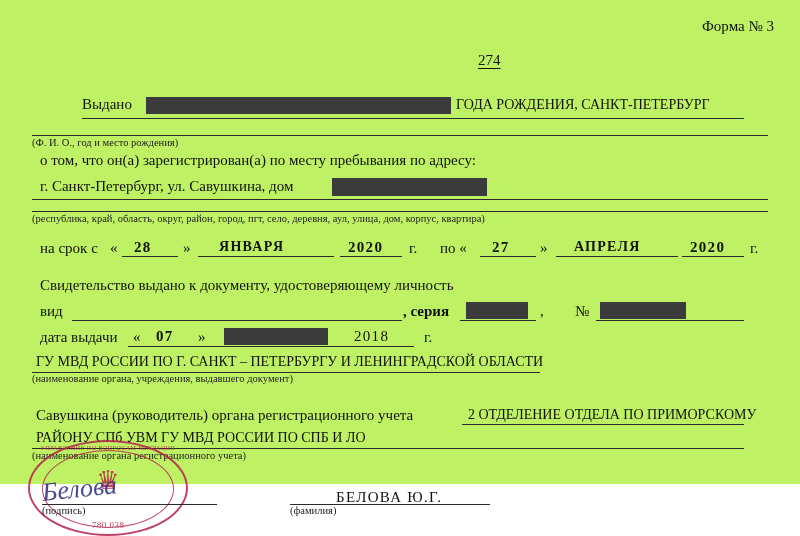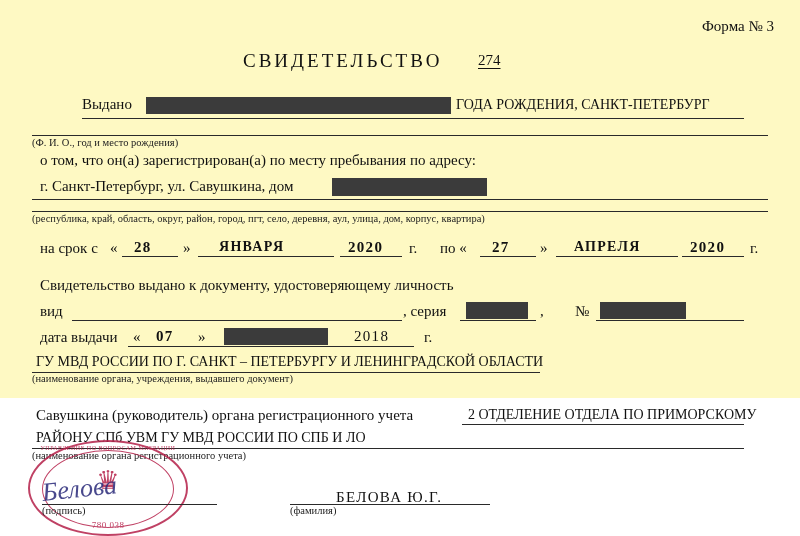--- a/index.html
+++ b/index.html
@@ -11,22 +11,22 @@
     width: 800px;
     height: 536px;
     font-family: "Liberation Serif", serif;
     color: #111111;
     position: relative;
     overflow: hidden;
   }
   .page {
     position: relative;
     width: 800px;
-    height: 398px;
-    background: #fef9c3;
+    height: 484px;
+    background: #bef264;
   }
   
   .abs { position: absolute; }
   .form-no {
     top: 18px; right: 26px;
     font-size: 15px;
     font-family: "Liberation Serif", serif;
   }
   .title {
     top: 50px; left: 243px;
@@ -106,21 +106,20 @@
     opacity: .85;
   }
 </style>
 </head>
 <body>
 
 <div class="page">
 
   <div class="abs form-no">Форма № 3</div>
 
-  <div class="abs title">СВИДЕТЕЛЬСТВО</div>
   <div class="abs title-num">274</div>
 
   <div class="abs lbl" style="top:96px; left:82px;">Выдано</div>
   <div class="abs redact" style="top:97px; left:146px; width:305px; height:17px;"></div>
   <div class="abs lbl" style="top:97px; left:456px; font-size:14px;">ГОДА РОЖДЕНИЯ, САНКТ-ПЕТЕРБУРГ</div>
   <div class="abs line" style="top:118px; left:82px; width:662px;"></div>
 
   <div class="abs line" style="top:135px; left:32px; width:736px;"></div>
   <div class="abs small-caption" style="top:137px; left:32px; width:736px;">(Ф. И. О., год и место рождения)</div>
 
@@ -149,21 +148,21 @@
   <div class="abs lbl spaced" style="top:239px; left:574px; font-weight:bold; font-size:14px;">АПРЕЛЯ</div>
   <div class="abs line" style="top:256px; left:556px; width:122px;"></div>
   <div class="abs lbl spaced" style="top:239px; left:690px; font-weight:bold;">2020</div>
   <div class="abs line" style="top:256px; left:682px; width:62px;"></div>
   <div class="abs lbl" style="top:240px; left:750px;">г.</div>
 
   <div class="abs lbl" style="top:277px; left:40px;">Свидетельство выдано к документу, удостоверяющему личность</div>
 
   <div class="abs lbl" style="top:303px; left:40px;">вид</div>
   <div class="abs line" style="top:320px; left:72px; width:330px;"></div>
-  <div class="abs lbl" style="top:303px; left:403px;">, серия</div>
+  <div class="abs lbl" style="top:303px; left:403px;font-weight:bold;">, серия</div>
   <div class="abs redact" style="top:302px; left:466px; width:62px; height:17px;"></div>
   <div class="abs line" style="top:320px; left:460px; width:76px;"></div>
   <div class="abs lbl" style="top:303px; left:540px;">,</div>
   <div class="abs lbl" style="top:303px; left:575px;">№</div>
   <div class="abs redact" style="top:302px; left:600px; width:86px; height:17px;"></div>
   <div class="abs line" style="top:320px; left:596px; width:148px;"></div>
 
   <div class="abs lbl" style="top:329px; left:40px;">дата выдачи</div>
   <div class="abs lbl" style="top:329px; left:133px;">«</div>
   <div class="abs lbl spaced" style="top:328px; left:156px; font-weight:bold;">07</div>

